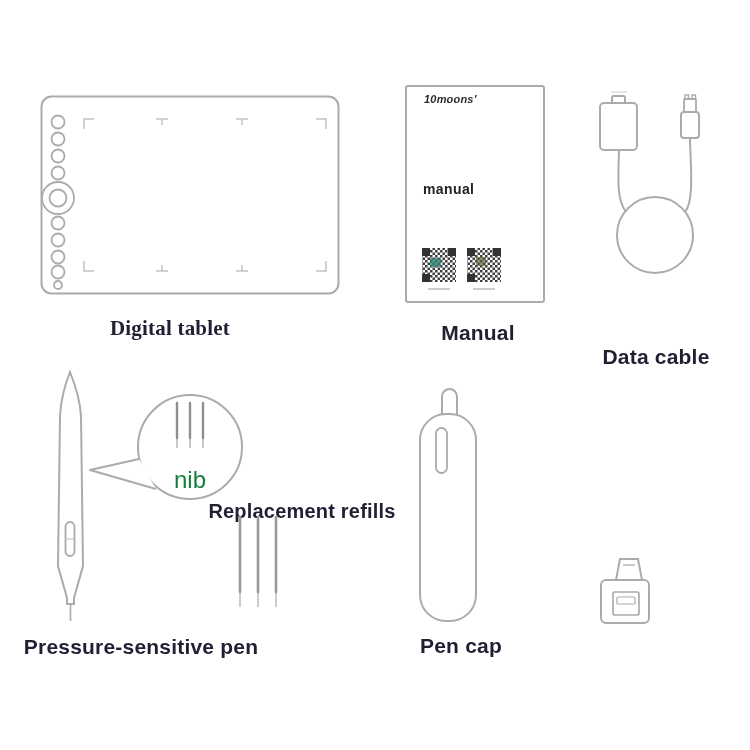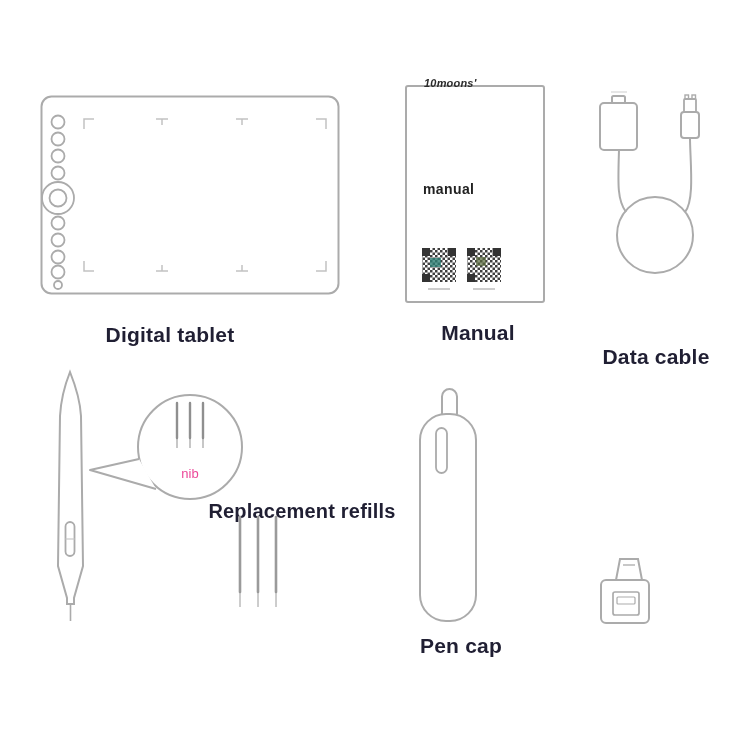--- a/index.html
+++ b/index.html
@@ -8,21 +8,21 @@
     font-family:"Liberation Sans",sans-serif;
   }
   .illus{position:absolute;}
   svg{display:block;overflow:visible;}
   .label{
     position:absolute;text-align:center;font-weight:700;font-size:21px;
     color:#201f33;letter-spacing:.2px;white-space:nowrap;
   }
   .label.sm{font-size:20px;}
   .nib-text{
-    position:absolute;text-align:center;font-size:13px;font-weight:500;color:#ec4899;
+    position:absolute;text-align:center;font-size:24px;font-weight:500;color:#15803d;
   }
   .brand-text{
     position:absolute;font-size:11px;font-weight:700;font-style:italic;color:#2b2b2b;
     letter-spacing:.2px;
   }
   .cover-title{
     position:absolute;font-size:14px;font-weight:700;color:#222;letter-spacing:.4px;
   }
 </style>
 </head>
@@ -51,21 +51,21 @@
         <path d="M116,24 H128 M122,24 V30"></path>
         <path d="M196,24 H208 M202,24 V30"></path>
         <path d="M286,34 L286,24 L276,24"></path>
         <path d="M44,166 L44,176 L54,176"></path>
         <path d="M116,176 H128 M122,176 V170"></path>
         <path d="M196,176 H208 M202,176 V170"></path>
         <path d="M286,166 L286,176 L276,176"></path>
       </g>
     </svg>
   </div>
-  <div class="label" style="left:20px;top:323px;width:300px;">Digital tablet</div>
+  <div class="label" style="left:20px;top:316px;width:300px;font-family:Liberation Serif, serif;">Digital tablet</div>
 
   <div class="illus" style="left:405px;top:85px;">
     <svg width="140" height="218" viewBox="0 0 140 218">
       <defs>
         <pattern id="qrp" width="5" height="5" patternUnits="userSpaceOnUse">
           <rect width="5" height="5" fill="#ffffff"></rect>
           <rect width="2.5" height="2.5" fill="#3f3f3f"></rect>
           <rect x="2.5" y="2.5" width="2.5" height="2.5" fill="#3f3f3f"></rect>
         </pattern>
       </defs>
@@ -81,21 +81,21 @@
       <g>
         <rect x="62" y="163" width="34" height="34" fill="url(#qrp)"></rect>
         <rect x="62" y="163" width="8" height="8" fill="#333333"></rect>
         <rect x="88" y="163" width="8" height="8" fill="#333333"></rect>
         <rect x="62" y="189" width="8" height="8" fill="#333333"></rect>
         <rect x="71" y="172" width="10" height="9" fill="#5a6b3f" opacity="0.7"></rect>
         <line x1="68" y1="204" x2="90" y2="204" stroke="#bdbdbd" stroke-width="1.5"></line>
       </g>
     </svg>
   </div>
-  <div class="brand-text" style="left:424px;top:77px;width:80px;">10moons'</div>
+  <div class="brand-text" style="left:424px;top:93px;width:80px;">10moons'</div>
   <div class="cover-title" style="left:423px;top:181px;width:80px;">manual</div>
   <div class="label" style="left:403px;top:321px;width:150px;">Manual</div>
 
   <div class="illus" style="left:593px;top:88px;">
     <svg width="120" height="210" viewBox="0 0 120 210">
       <g fill="none" stroke="#ababab" stroke-width="2">
         <line x1="18" y1="4" x2="34" y2="4" stroke="#d6d6d6" stroke-width="1.2"></line>
         <rect x="19" y="8" width="13" height="7" rx="1.5"></rect>
         <rect x="7" y="15" width="37" height="47" rx="4"></rect>
         <g>
@@ -132,20 +132,21 @@
         <line x1="97" y1="52" x2="97" y2="62" stroke-width="1"></line>
         <line x1="110" y1="17" x2="110" y2="52" stroke-width="2.4" stroke-linecap="round"></line>
         <line x1="110" y1="52" x2="110" y2="62" stroke-width="1"></line>
         <line x1="123" y1="17" x2="123" y2="52" stroke-width="2.4" stroke-linecap="round"></line>
         <line x1="123" y1="52" x2="123" y2="62" stroke-width="1"></line>
       </g>
     </svg>
   </div>
   <div class="nib-text" style="left:160px;top:466px;width:60px;">nib</div>
 
+  <div class="label" style="left:0px;top:635px;width:282px;">Pressure-sensitive pen</div>
 
   <div class="label sm" style="left:177px;top:500px;width:250px;">Replacement refills</div>
   <div class="illus" style="left:230px;top:514px;">
     <svg width="64" height="104" viewBox="0 0 64 104">
       <g stroke="#9a9a9a">
         <line x1="10" y1="3" x2="10" y2="78" stroke-width="2.6" stroke-linecap="round"></line>
         <line x1="10" y1="78" x2="10" y2="93" stroke-width="1"></line>
         <line x1="28" y1="3" x2="28" y2="78" stroke-width="2.6" stroke-linecap="round"></line>
         <line x1="28" y1="78" x2="28" y2="93" stroke-width="1"></line>
         <line x1="46" y1="3" x2="46" y2="78" stroke-width="2.6" stroke-linecap="round"></line>

